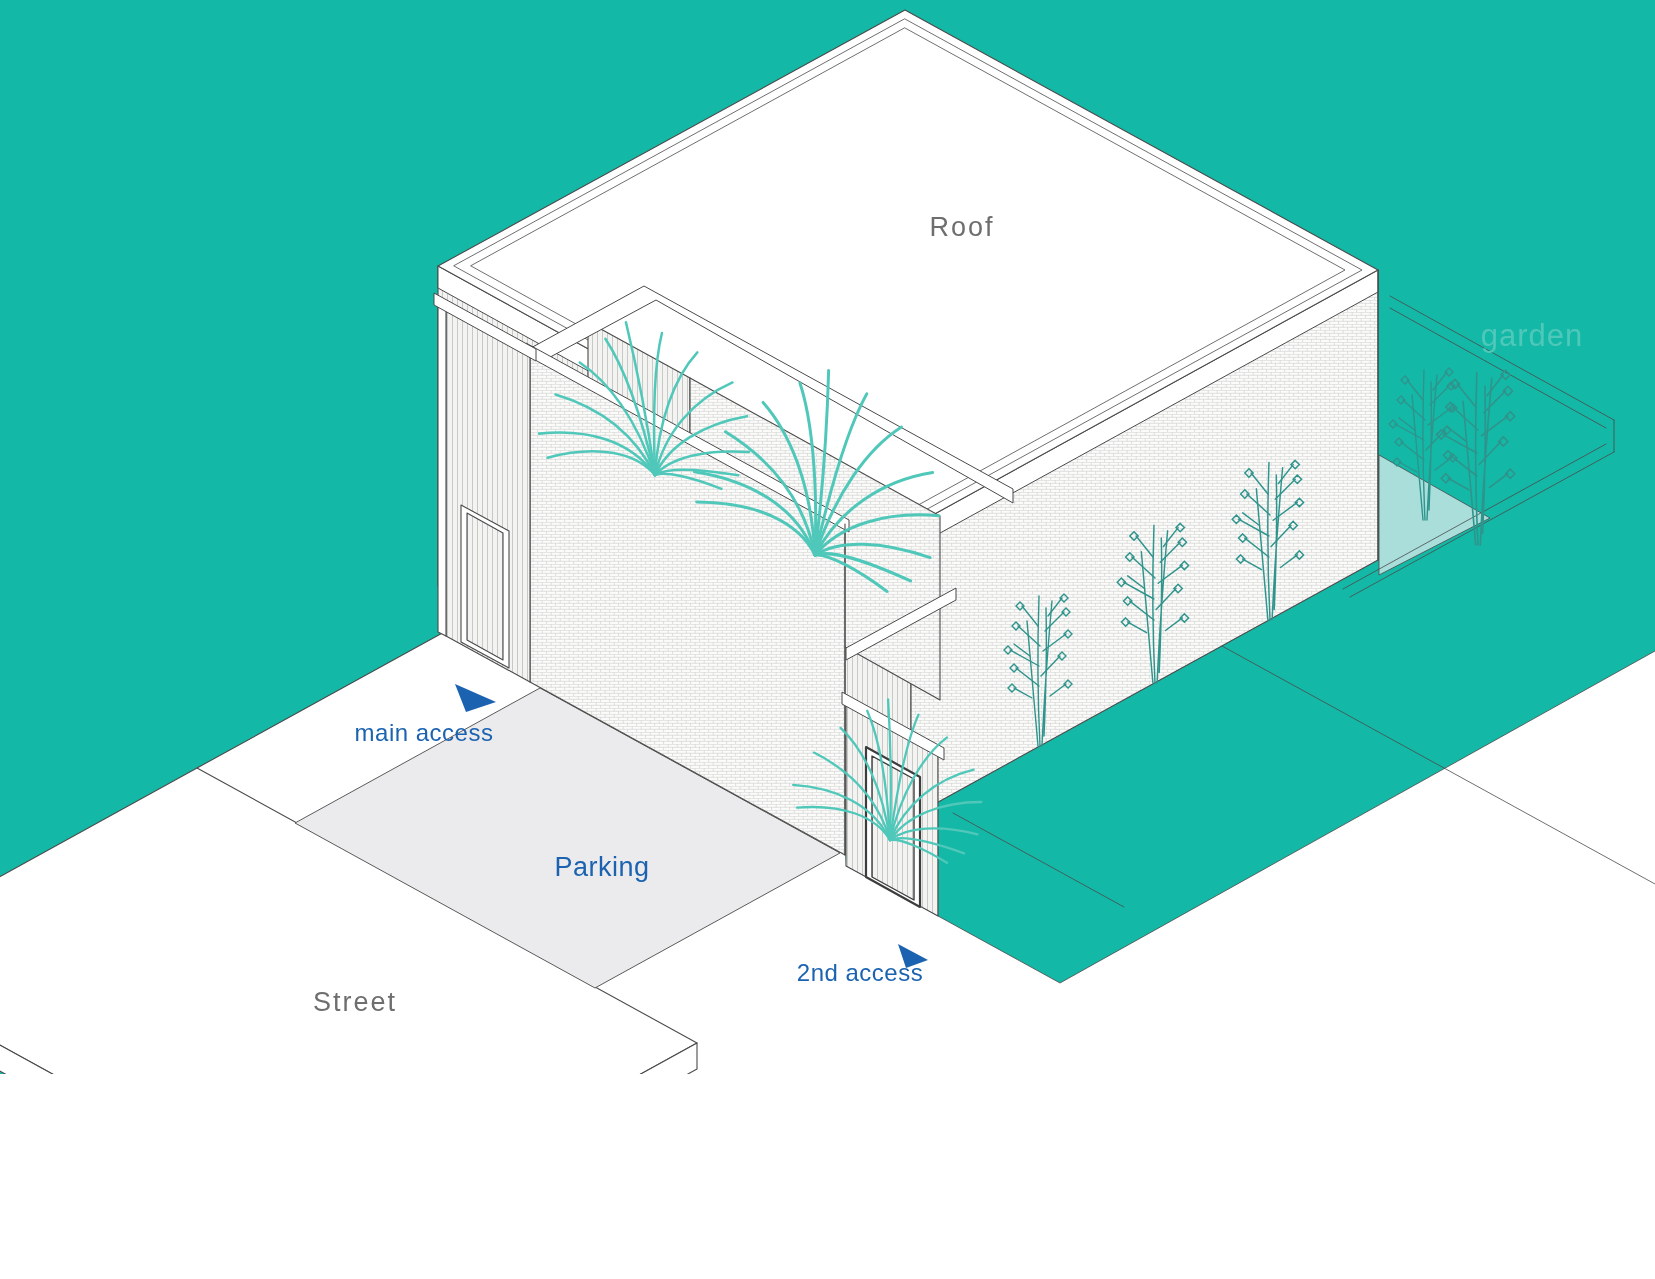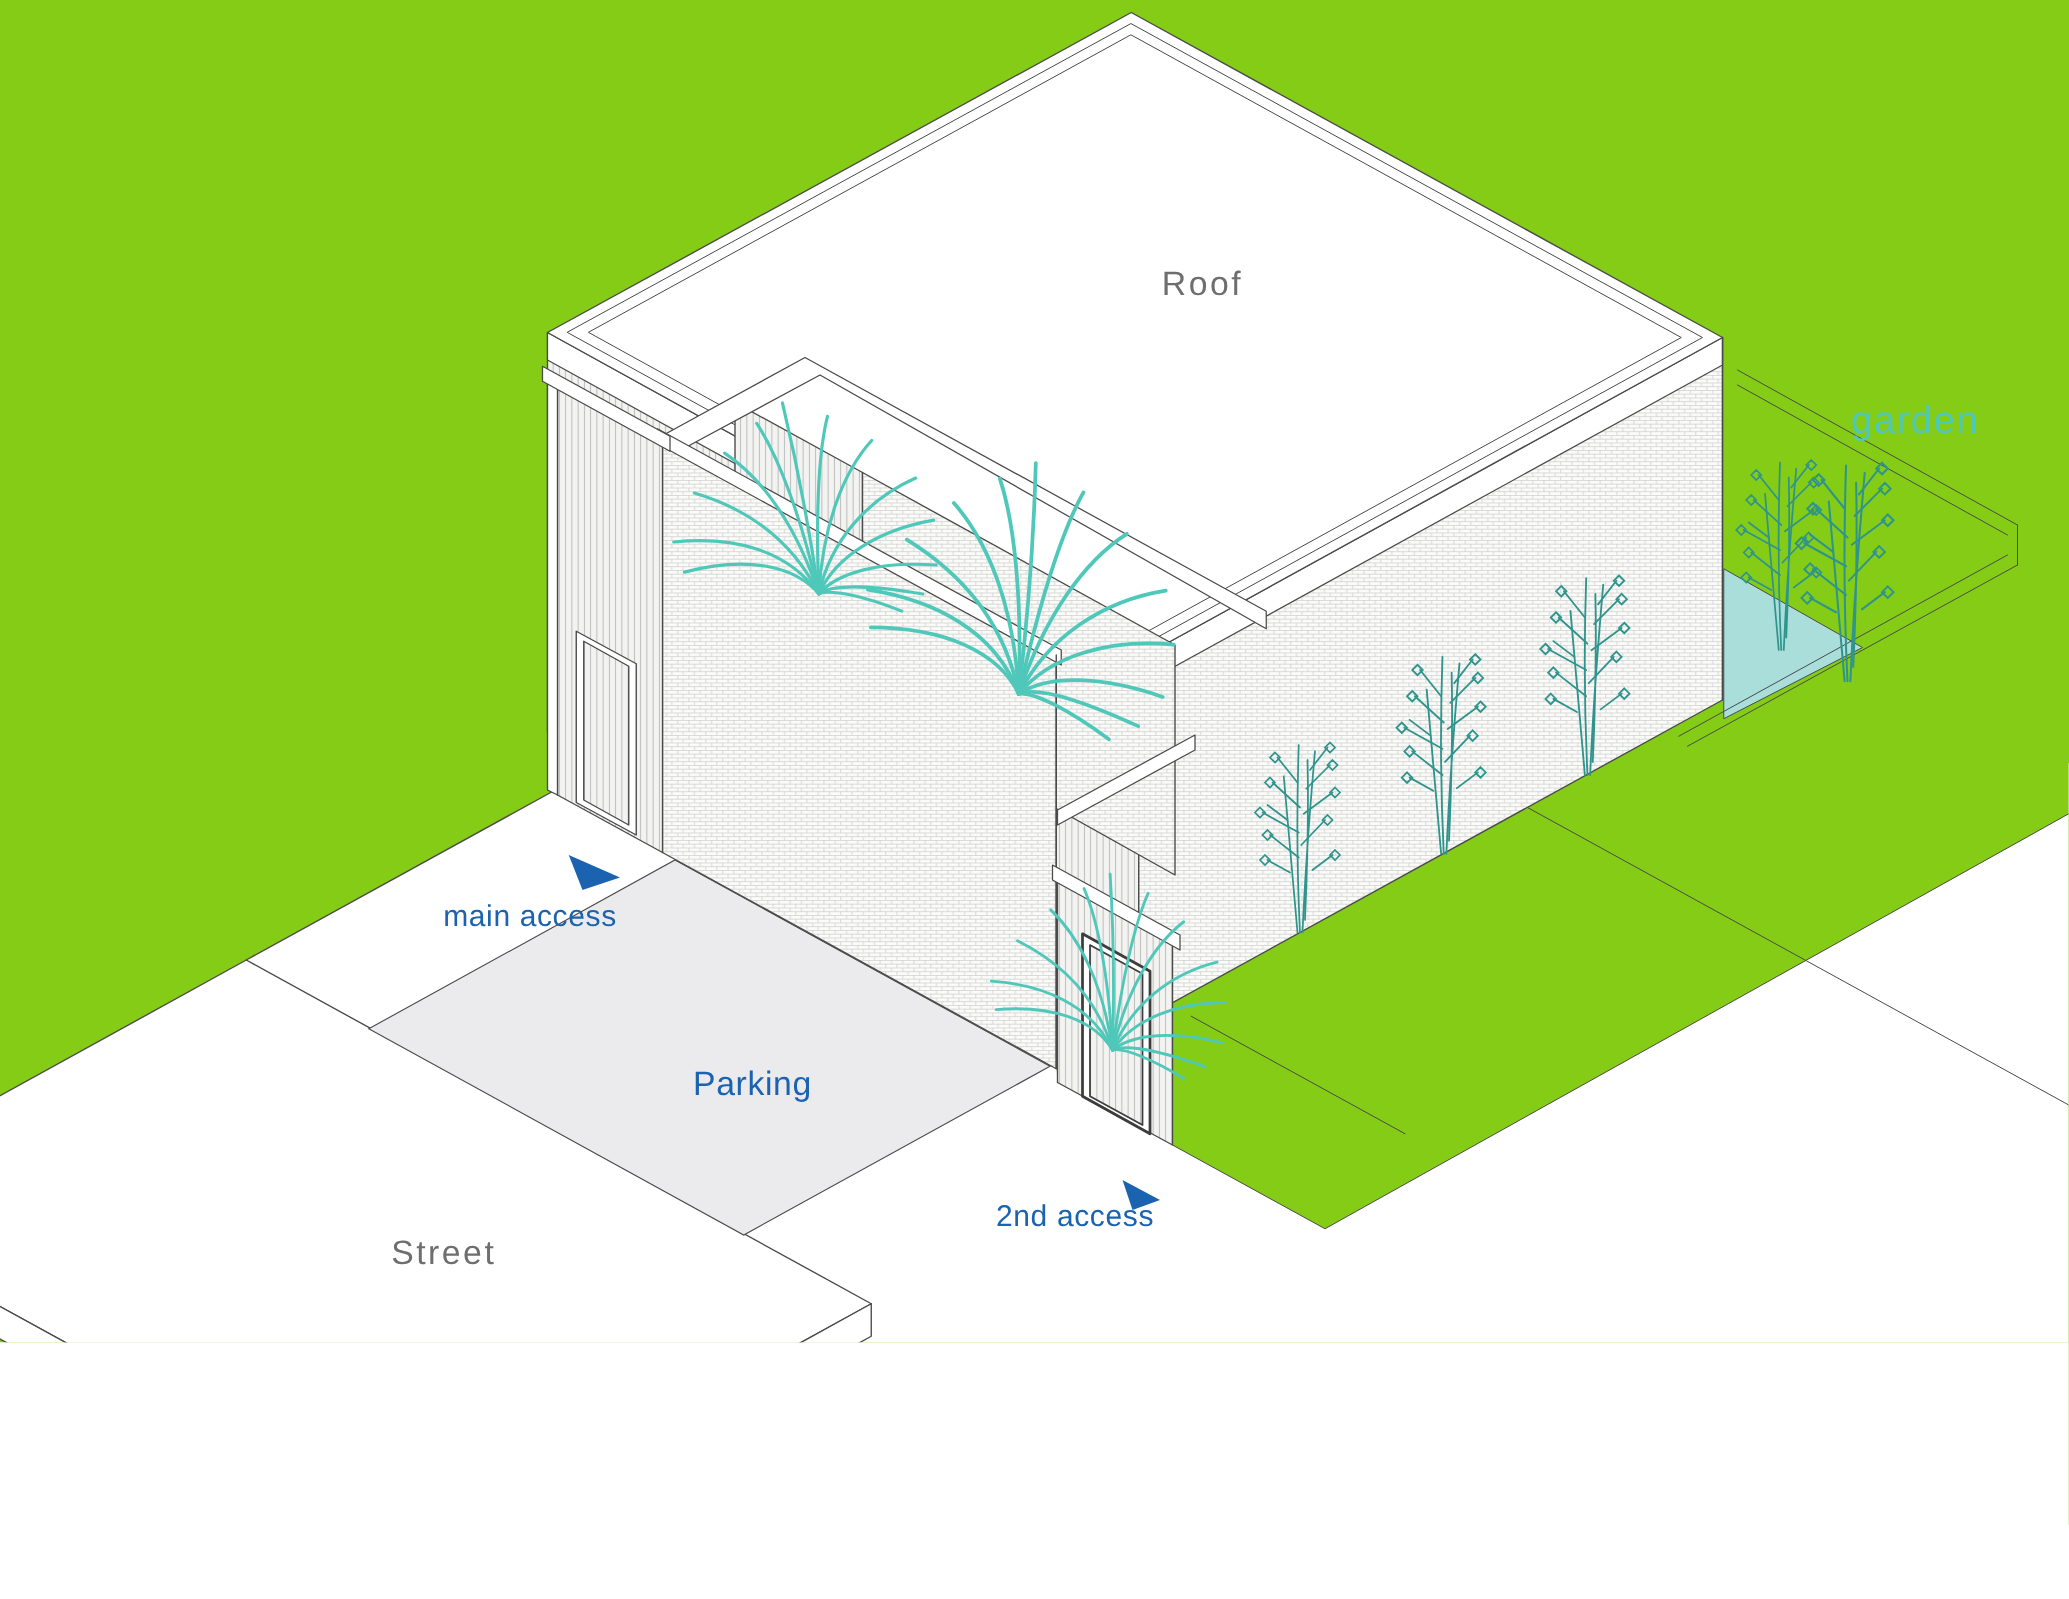--- a/index.html
+++ b/index.html
@@ -1,16 +1,16 @@
 <!DOCTYPE html>
 <html><head>
 <meta charset="utf-8">
 <style>
   html,body { margin:0; padding:0; background:#ffffff; }
-  #stage { position:relative; width:1655px; height:1074px; background:#84cc16; overflow:hidden;
+  #stage { position:relative; width:1655px; height:1074px; background:#14b8a6; overflow:hidden;
            font-family:"Liberation Sans", sans-serif; }
   svg { display:block; }
   .ln   { fill:none; stroke:#4a4a4a; stroke-width:1.1; stroke-linejoin:round; stroke-linecap:round; }
   .thin { stroke-width:0.8; }
   .face { stroke:#4a4a4a; stroke-width:1.1; stroke-linejoin:round; }
   .white{ fill:#ffffff; }
   .coping { fill:#ffffff; stroke:#4a4a4a; stroke-width:1.0; stroke-linejoin:round; }
   text { font-family:"Liberation Sans", sans-serif; }
   .lbl-big   { font-size:27px; letter-spacing:2px; }
   .lbl-teal  { font-size:31px; letter-spacing:1px; }

